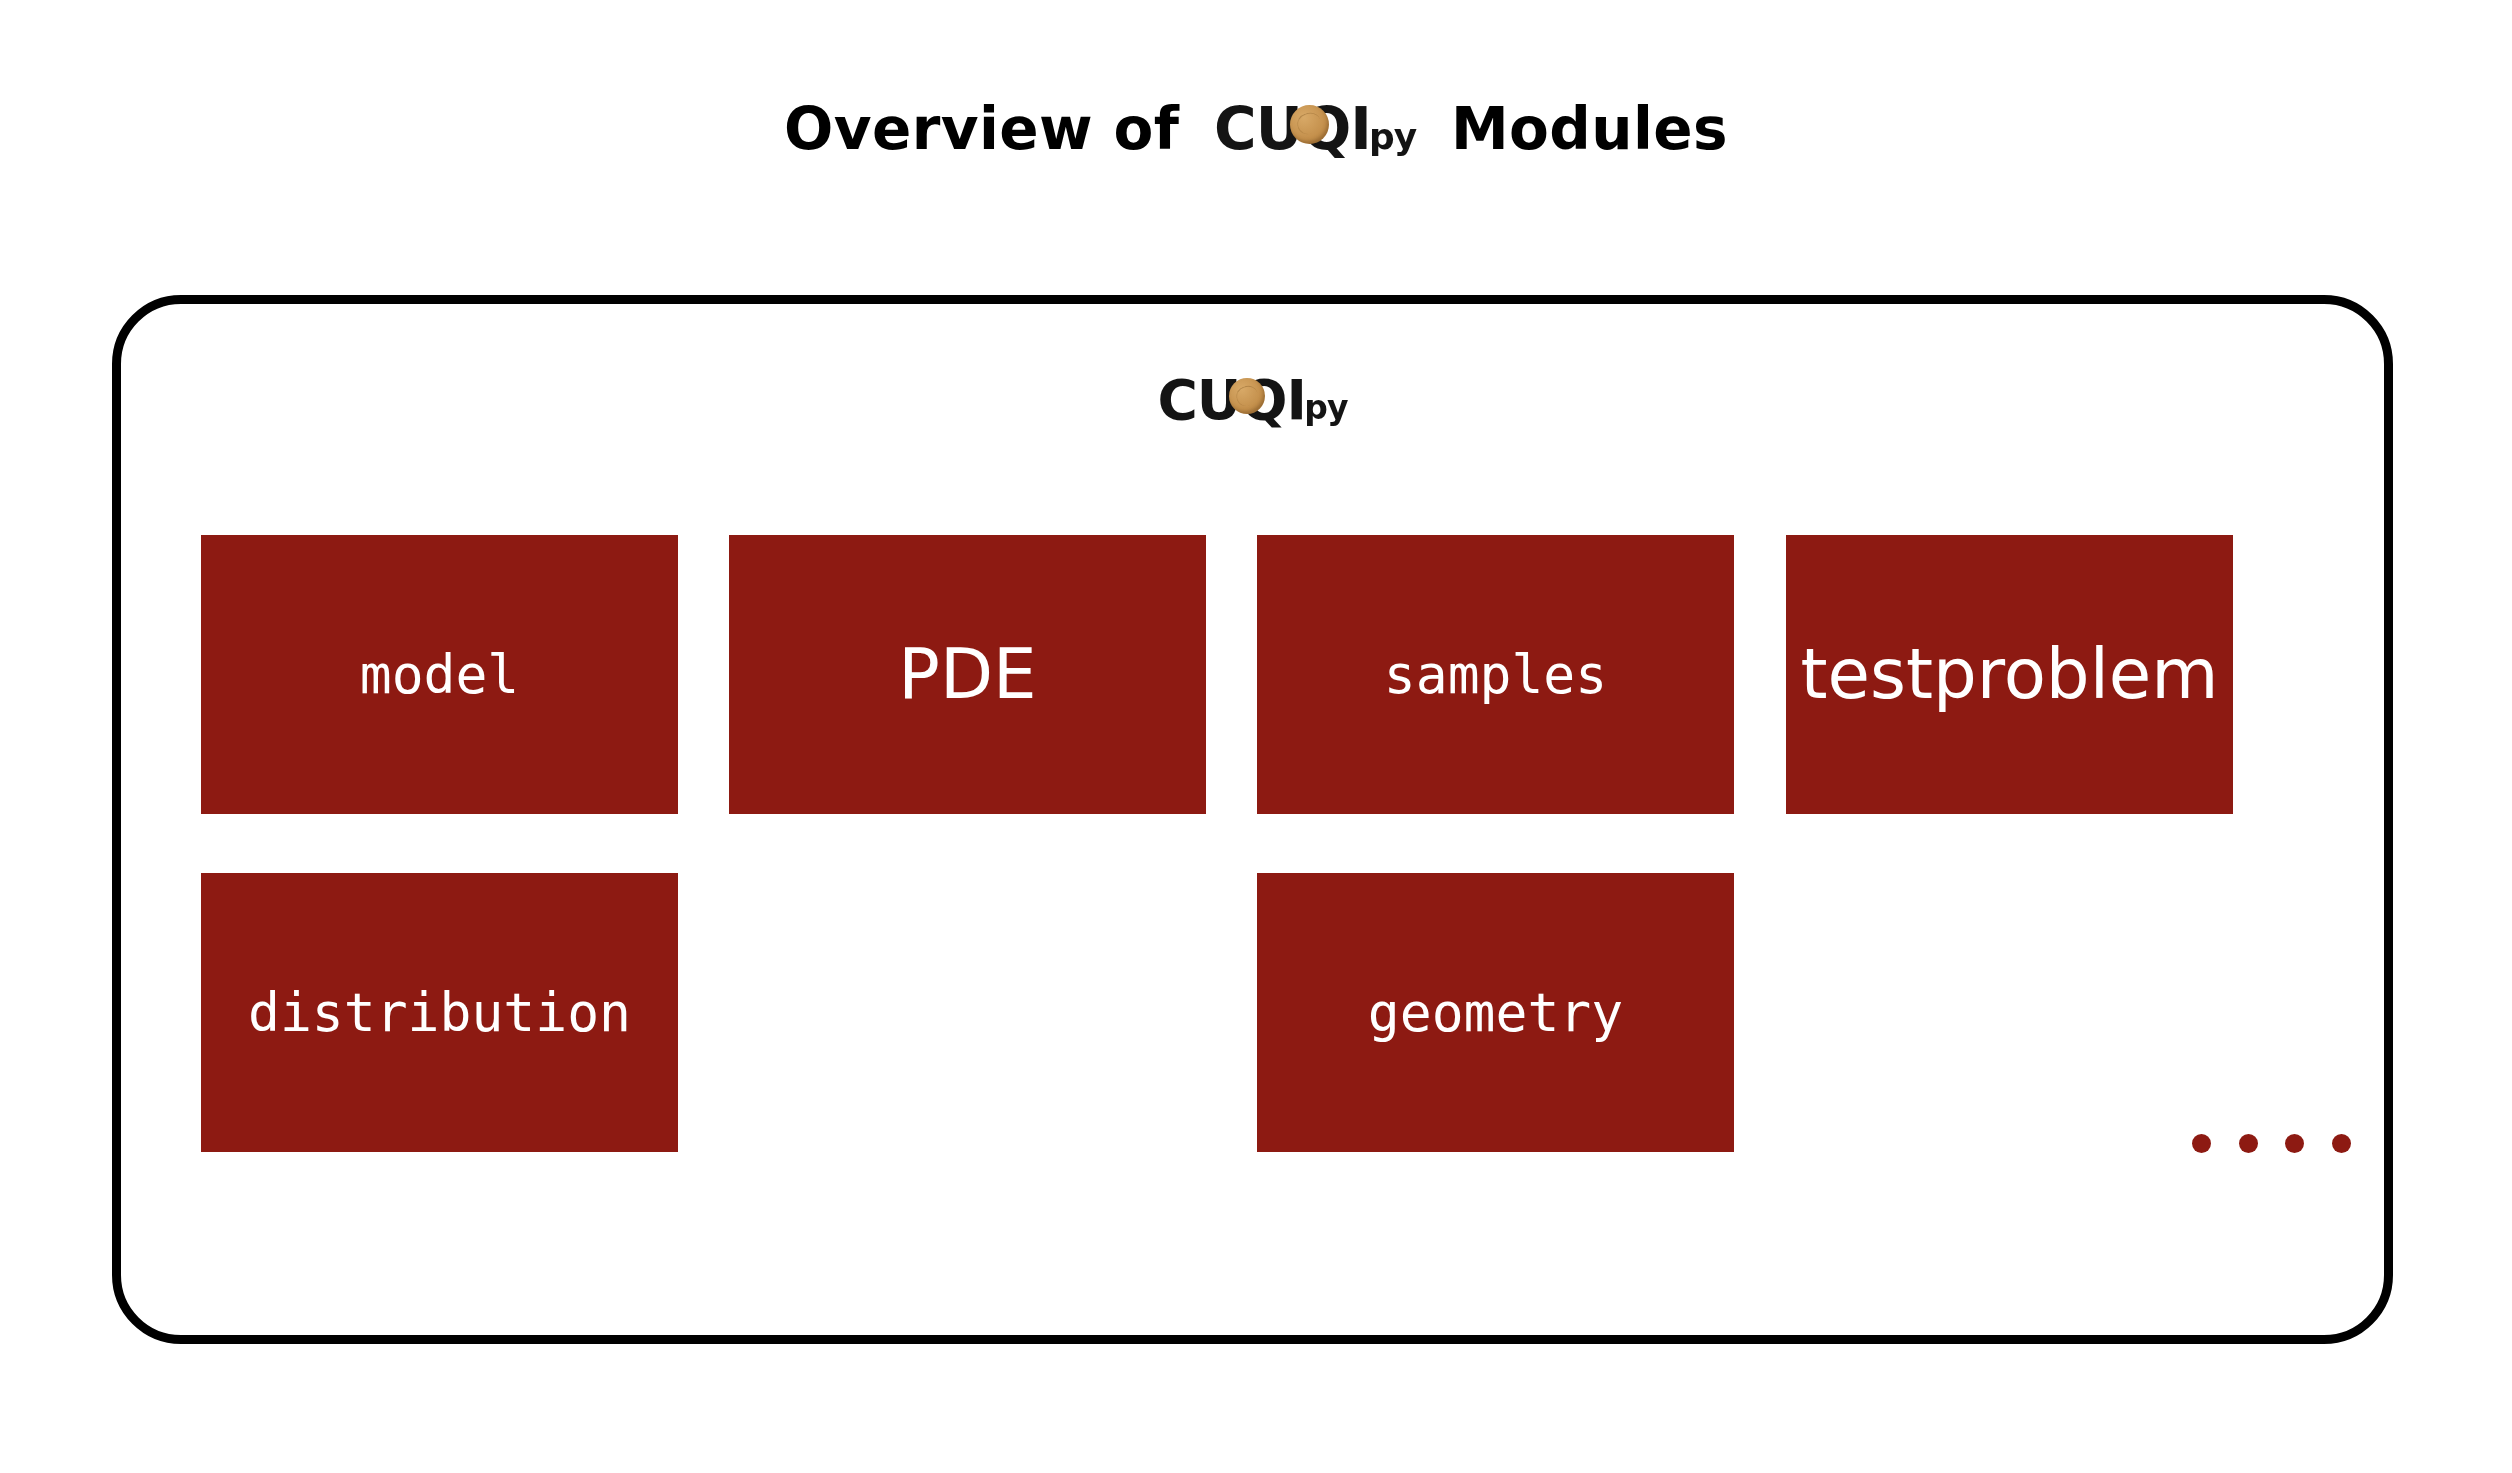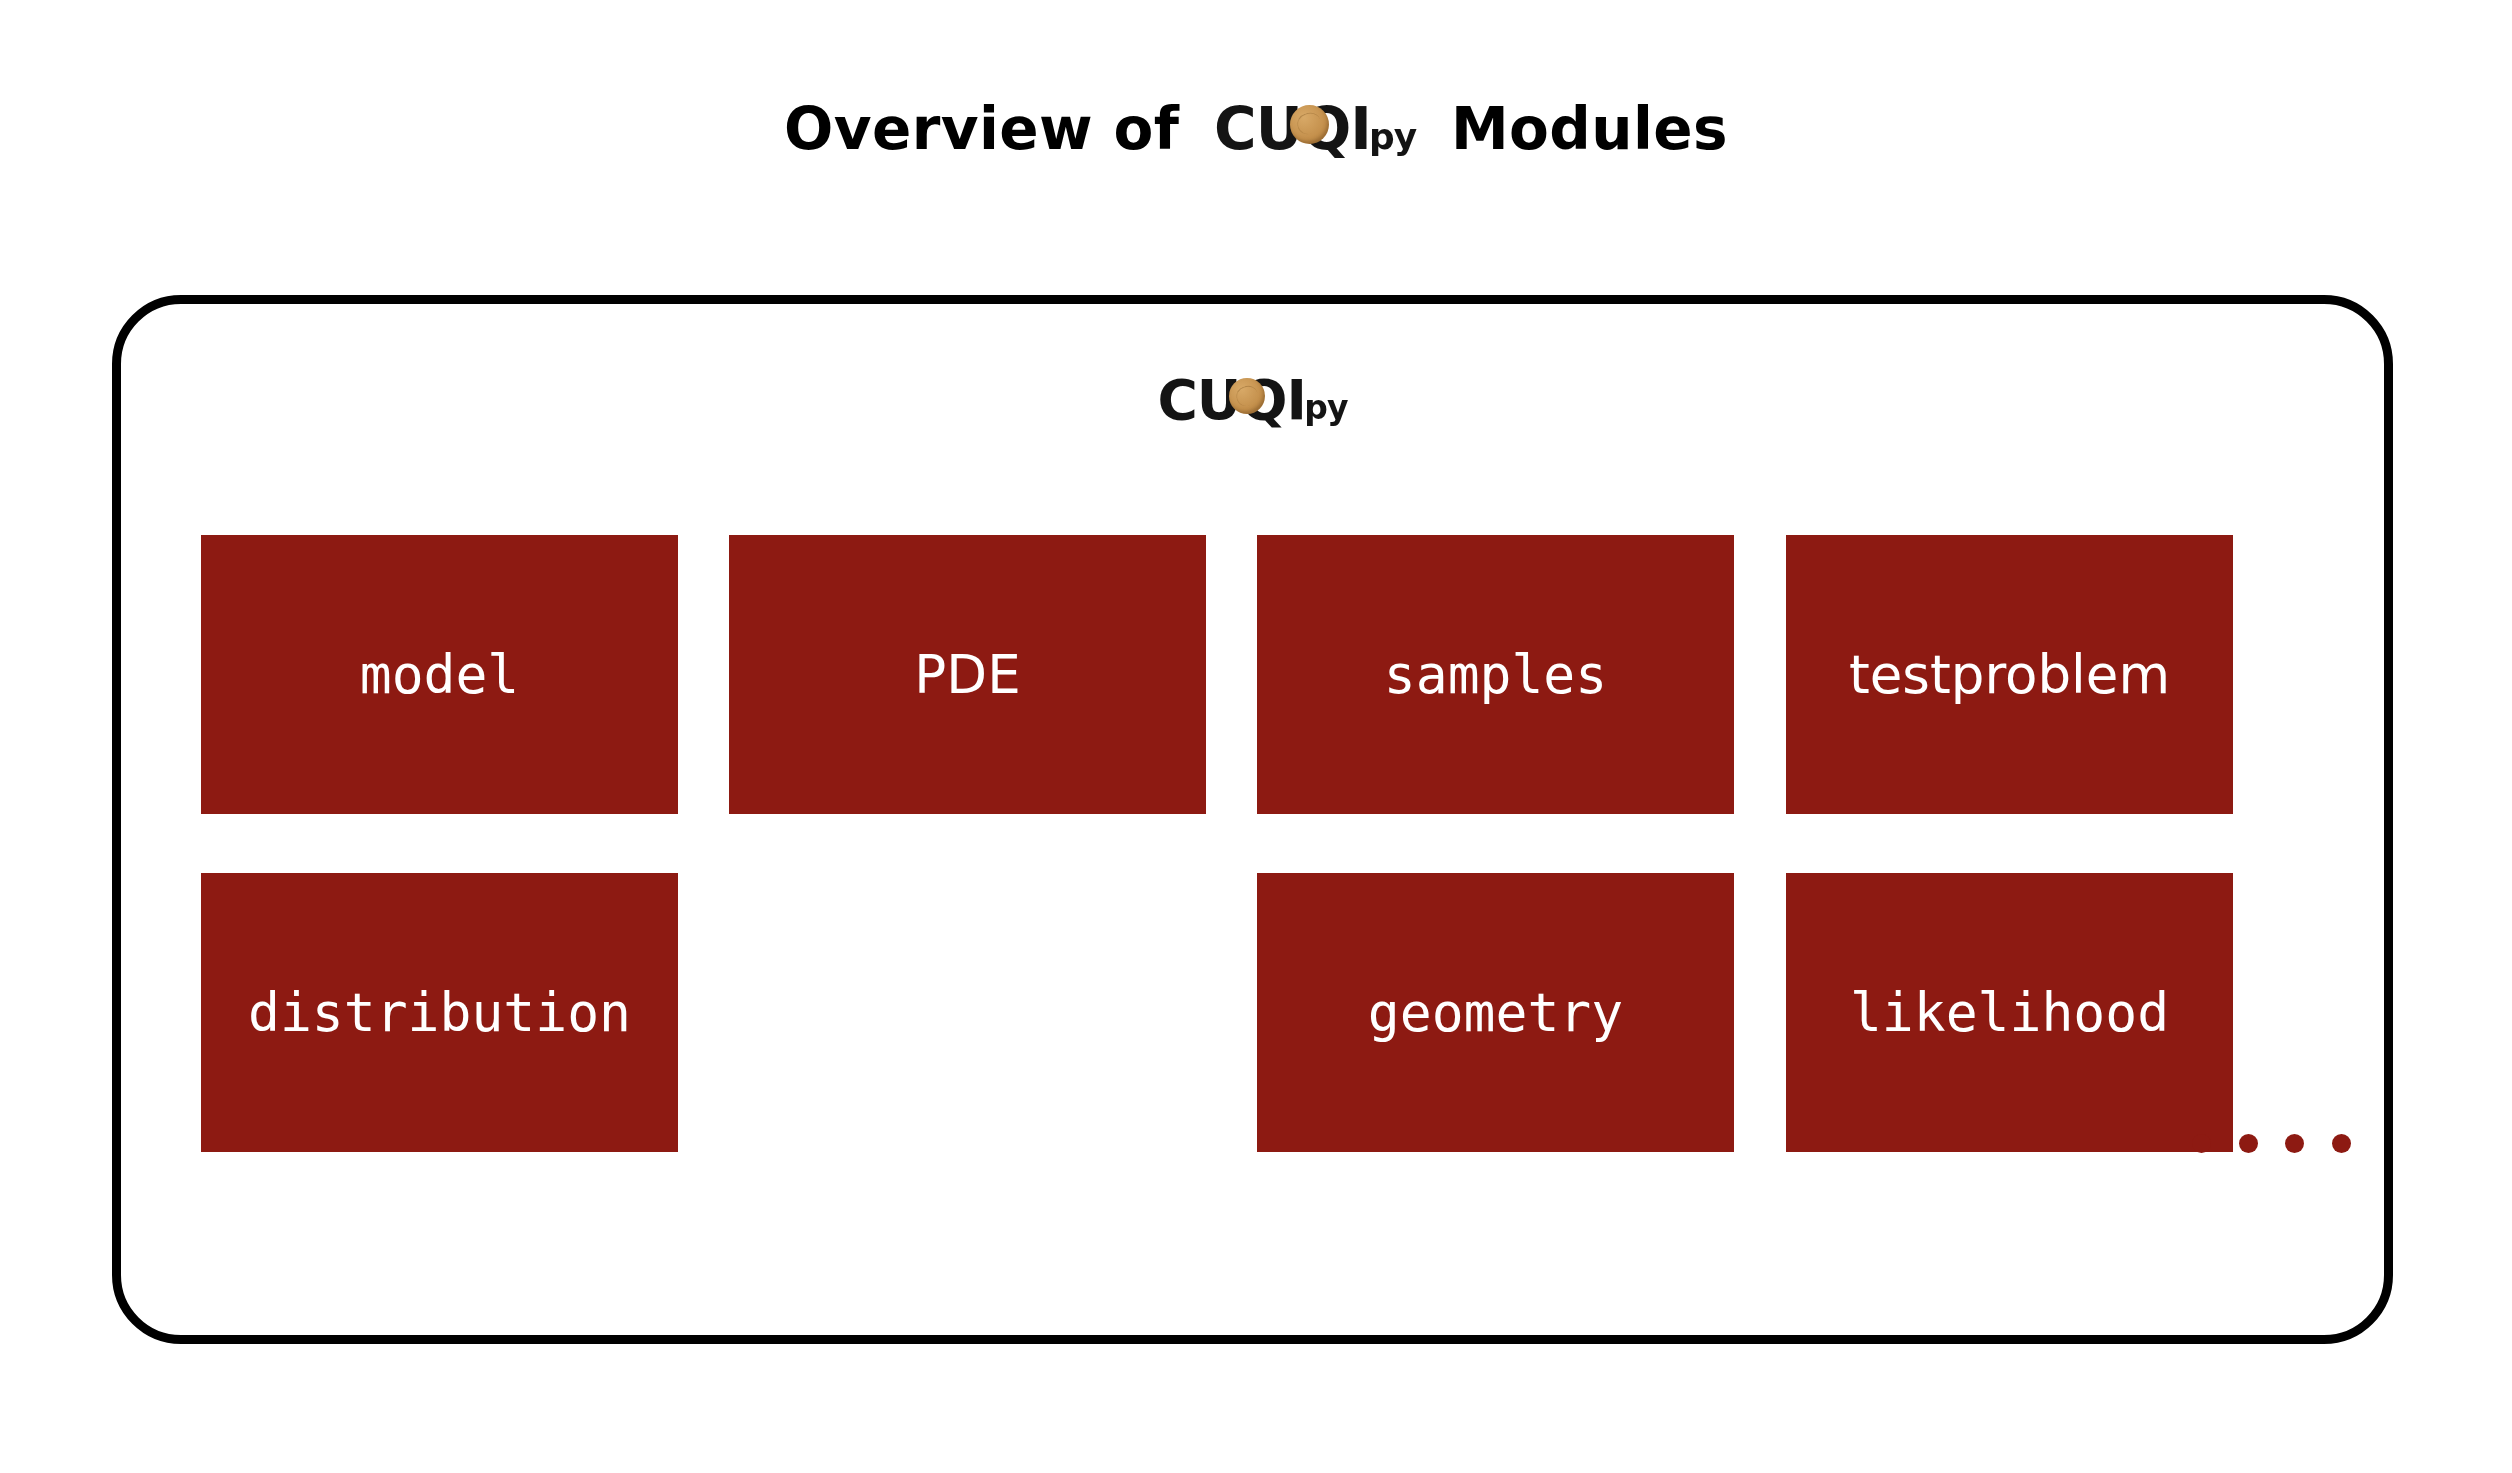--- a/index.html
+++ b/index.html
@@ -138,21 +138,21 @@
     white-space: nowrap;
     line-height: 1;
   }
   
   .module-box.font-mono .module-label {
     font-family: "DejaVu Sans Mono", monospace;
     font-size: 53px;
   }
   .module-box.font-sans .module-label {
     font-family: "DejaVu Sans", sans-serif;
-    font-size: 53px;
+    font-size: 69px;
   }
 
   
   .col-0 { left: 0px;    width: 477px; }
   .col-1 { left: 528px;  width: 477px; }
   .col-2 { left: 1056px; width: 477px; align-items: center; }
   .col-3 { left: 1585px; width: 447px; }
 
   
   #ellipsis-dots {
@@ -210,23 +210,20 @@
       </div>
     </div>
 
     <div class="module-row">
       <div class="module-box font-mono col-0">
         <span class="module-label">distribution</span>
       </div>
       <div class="module-box font-mono col-2">
         <span class="module-label">geometry</span>
       </div>
-      <div class="module-box font-mono col-3">
-        <span class="module-label">likelihood</span>
-      </div>
     </div>
 
   </div>
 
   <div id="ellipsis-dots">
     <span class="dot"></span>
     <span class="dot"></span>
     <span class="dot"></span>
     <span class="dot"></span>
   </div>

